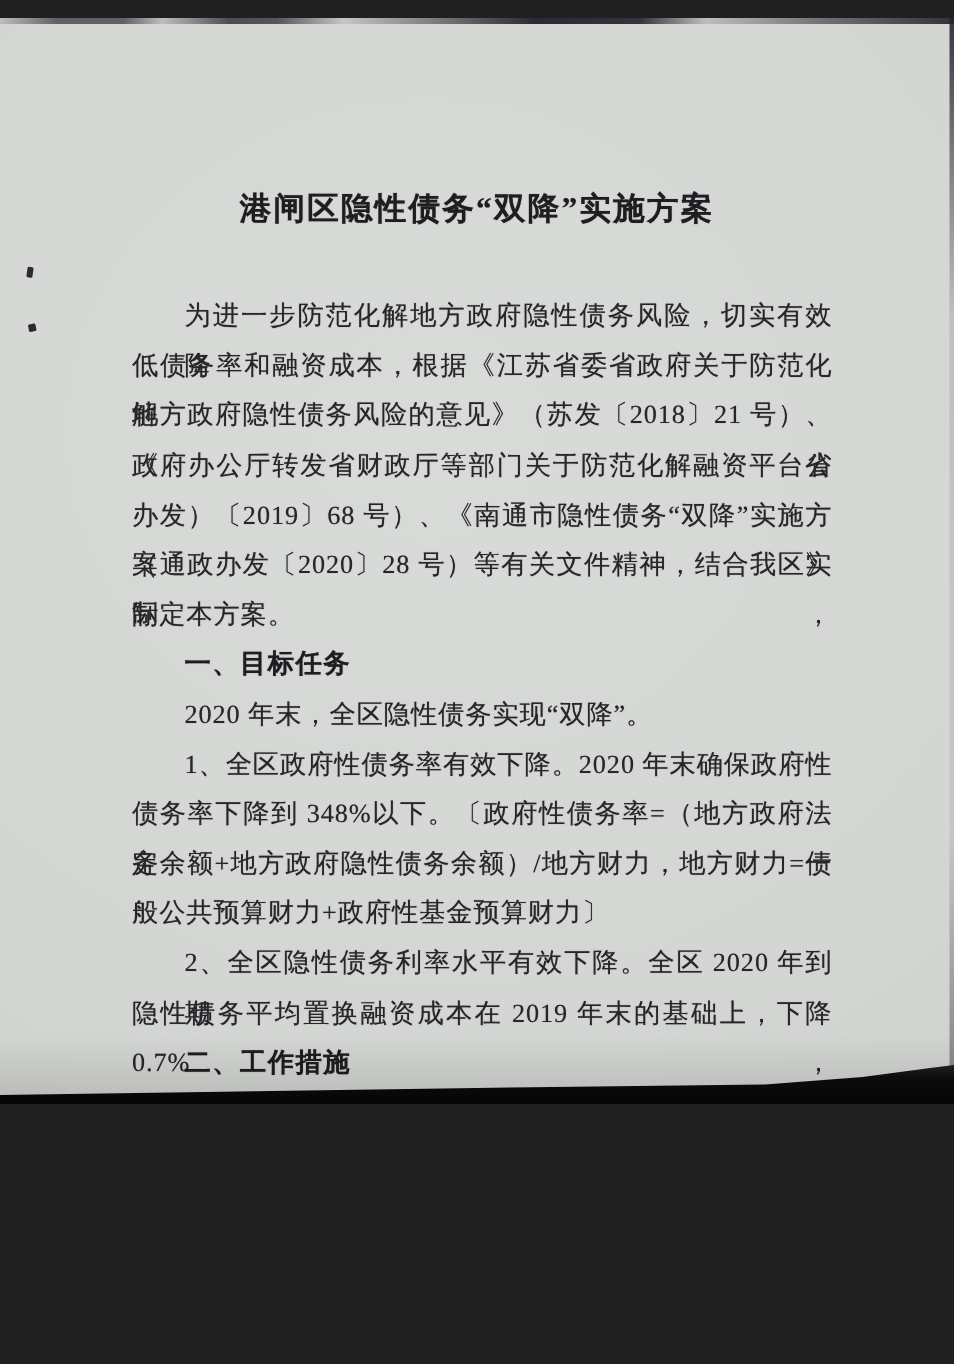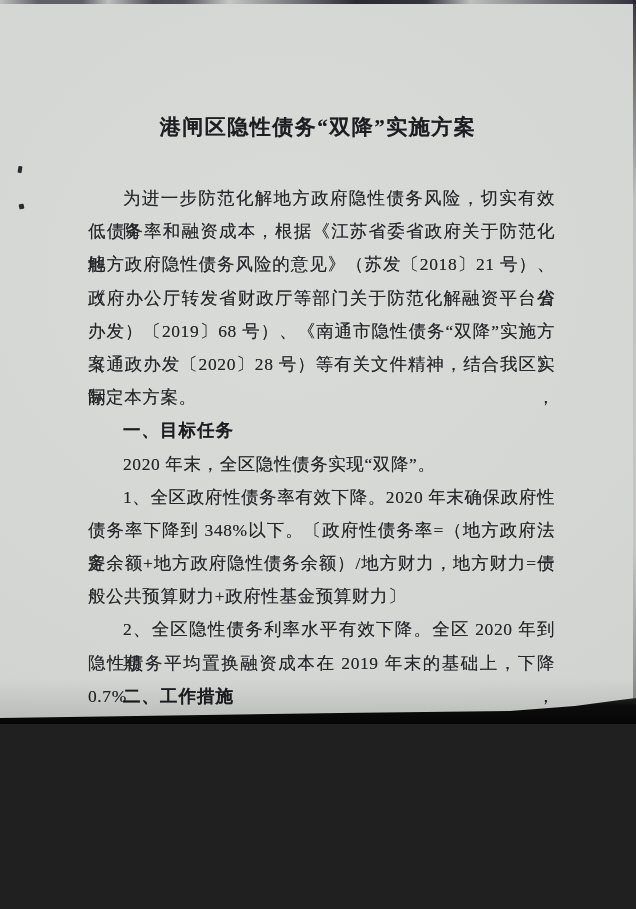--- a/index.html
+++ b/index.html
@@ -5,21 +5,21 @@
   html, body {
     margin: 0;
     padding: 0;
     background: #202020;
     font-family: "Liberation Serif", "DejaVu Serif", serif;
   }
   .photo {
     position: relative;
     width: 636px;
     height: 724px;
-    margin: 0 auto;
+    margin: 12px auto;
     overflow: hidden;
     background:
       radial-gradient(130% 105% at 45% 38%, #d9dbd8 0%, #d4d6d3 52%, #cccecb 100%);
   }
   
   .edge-top {
     position: absolute; top: 0; left: 0; width: 636px; height: 4px;
     background: linear-gradient(to right,
       rgba(60,54,66,0.15) 0%,  rgba(60,54,66,0.75) 6%,  rgba(60,54,66,0.75) 13%,
       rgba(120,116,126,0.25) 17%, rgba(45,40,52,0.8) 24%, rgba(45,40,52,0.75) 29%,

